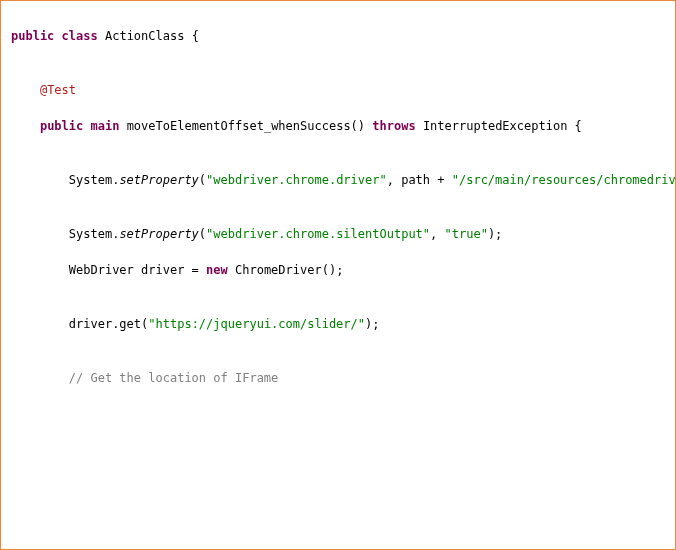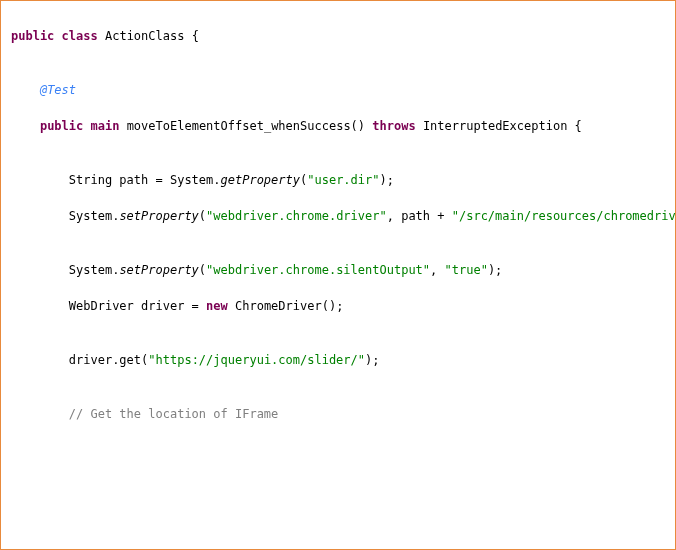--- a/index.html
+++ b/index.html
@@ -17,36 +17,35 @@
     }
     .code-container {
       border: 1px solid #e88a3c;
       padding: 8px 10px;
       width: 676px;
       height: 550px;
       overflow: hidden;
       white-space: pre;
     }
     .kw { color: #7b0052; font-weight: bold; }
-    .ann { color: #3b82f6; font-style: italic; }
+    .ann { color: #b91c1c; }
     .str { color: #008000; }
     .cmt { color: #808080; }
     .italic { font-style: italic; }
     .line { display: block; }
   </style>
 </head>
 <body>
 
 <div class="code-container">
 <span class="line"><span class="kw">public</span> <span class="kw">class</span> <span>ActionClass</span><span> {</span></span>
 <span class="line"></span>
 <span class="line">    <span class="ann">@Test</span></span>
 <span class="line">    <span class="kw">public</span> <span class="kw">main</span> <span>moveToElementOffset_whenSuccess</span>() <span class="kw">throws</span> <span>InterruptedException</span><span> {</span></span>
 <span class="line"></span>
-<span class="line">        <span>String path = System.</span><span class="italic">getProperty</span>(<span class="str">"user.dir"</span><span>);</span></span>
 <span class="line">        <span>System.</span><span class="italic">setProperty</span>(<span class="str">"webdriver.chrome.driver"</span><span>, path + </span><span class="str">"/src/main/resources/chromedriver"</span></span>
 <span class="line"></span>
 <span class="line">        <span>System.</span><span class="italic">setProperty</span>(<span class="str">"webdriver.chrome.silentOutput"</span><span>, </span><span class="str">"true"</span><span>);</span></span>
 <span class="line">        <span>WebDriver driver = </span><span class="kw">new</span> <span>ChromeDriver</span>();</span>
 <span class="line"></span>
 <span class="line">        <span>driver.get(</span><span class="str">"https://jqueryui.com/slider/"</span><span>);</span></span>
 <span class="line"></span>
 <span class="line">        <span class="cmt">// Get the location of IFrame</span></span>
 <span class="line"></span>
 <span class="line"></span>

